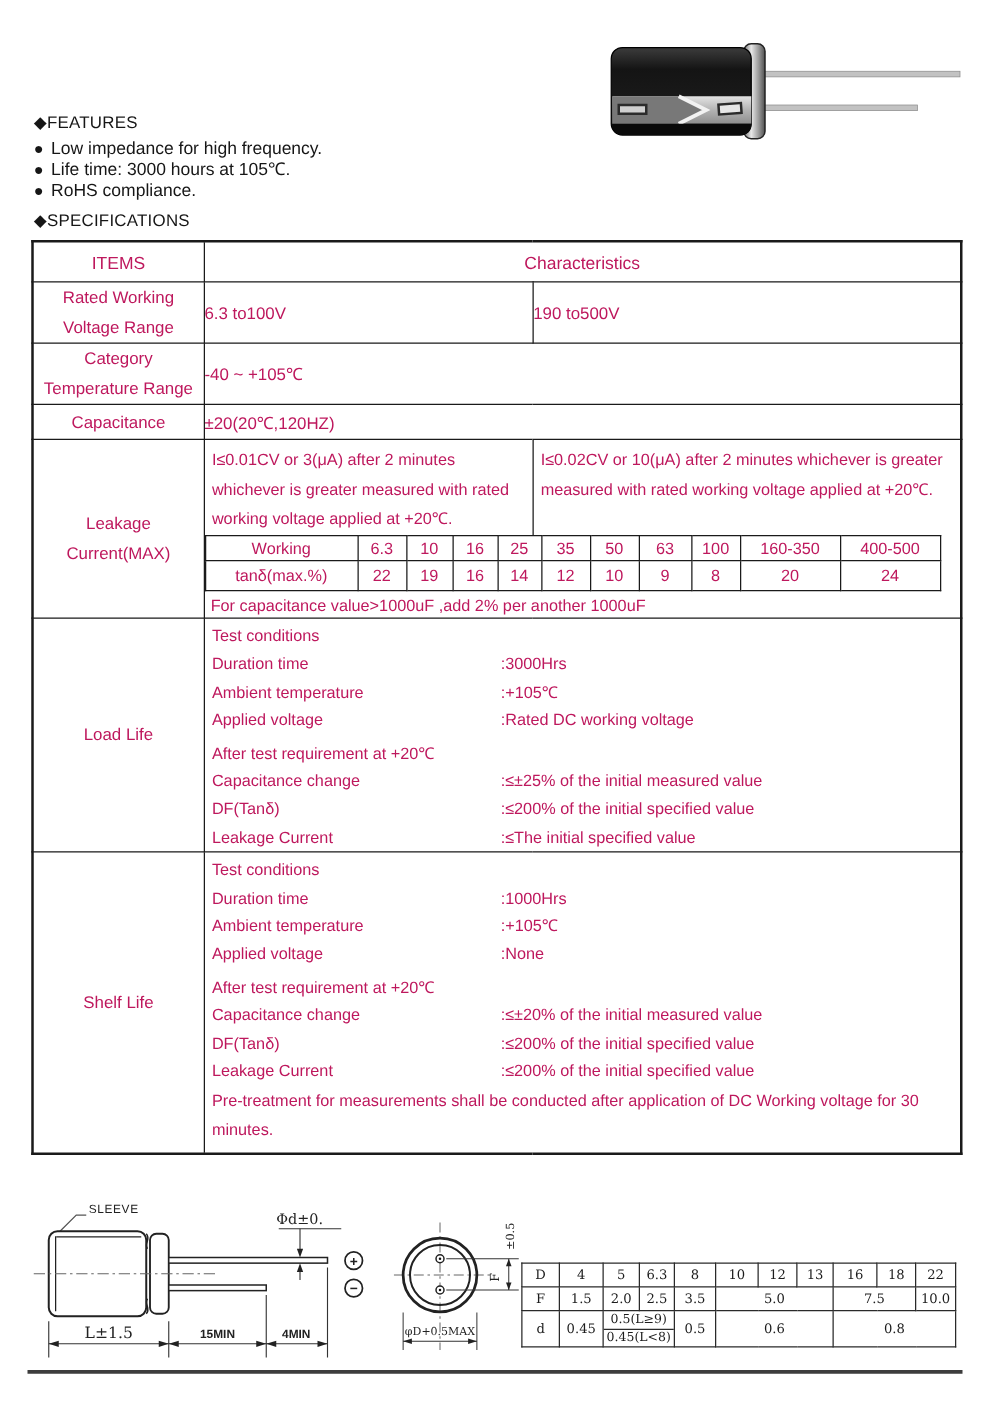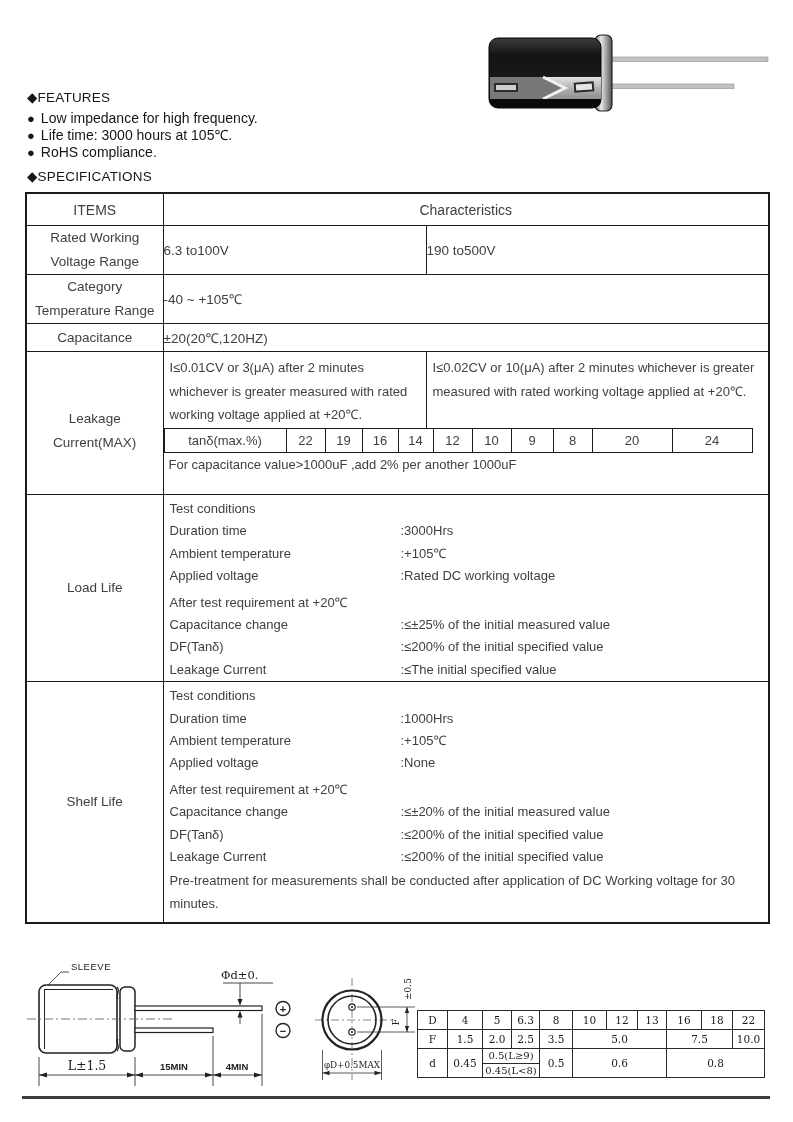--- a/index.html
+++ b/index.html
@@ -14,21 +14,21 @@
   .subtitle{position:absolute;left:57px;top:64px;font-size:15px;}
   .sec-title{position:absolute;left:27px;font-size:13.5px;letter-spacing:.2px;}
   .sec-title.features{top:89px;}
   .sec-title.specs{top:168px;}
   .feature-list{position:absolute;left:27px;top:110px;}
   .feature-item{display:flex;align-items:center;gap:6px;font-size:14px;line-height:17px;}
   .bullet{font-size:13px;line-height:17px;}
 
   
   table.spec{position:absolute;left:25px;top:192px;width:743px;border-collapse:collapse;
-             table-layout:fixed;border:2px solid #1a1a1a;font-size:13px;color:#404040;}
+             table-layout:fixed;border:2px solid #1a1a1a;font-size:13px;color:#be185d;}
   table.spec td{border:1.4px solid #1a1a1a;padding:0;vertical-align:middle;}
   .c-items{width:137px;}
   .c-low{width:263px;}
   .c-high{width:343px;}
   .lab{text-align:center;white-space:pre-line;line-height:24px;font-size:13.5px;}
   .hdr{text-align:center;font-size:14px;height:31px;}
   .val{font-size:13.5px;}
   .r-volt td{height:46px;}
   .r-temp td{height:45px;}
   .r-cap td{height:27px;}
@@ -170,20 +170,33 @@
                 <col style="width:36px">
             <col style="width:35px">
                 <col style="width:39px">
                 <col style="width:39px">
                 <col style="width:42px">
             <col style="width:39px">
                 <col style="width:80px">
                 <col style="width:80px">
           </colgroup>
           <tbody>
+                <tr class="lk-r1">
+            <td>Working</td>
+            <td>6.3</td>
+            <td>10</td>
+            <td>16</td>
+            <td>25</td>
+            <td>35</td>
+            <td>50</td>
+            <td>63</td>
+            <td>100</td>
+            <td>160-350</td>
+            <td>400-500</td>
+          </tr>
           <tr class="lk-r2">
             <td>tanδ(max.%)</td>
             <td>22</td>
             <td>19</td>
             <td>16</td>
             <td>14</td>
             <td>12</td>
             <td>10</td>
             <td>9</td>
             <td>8</td>

